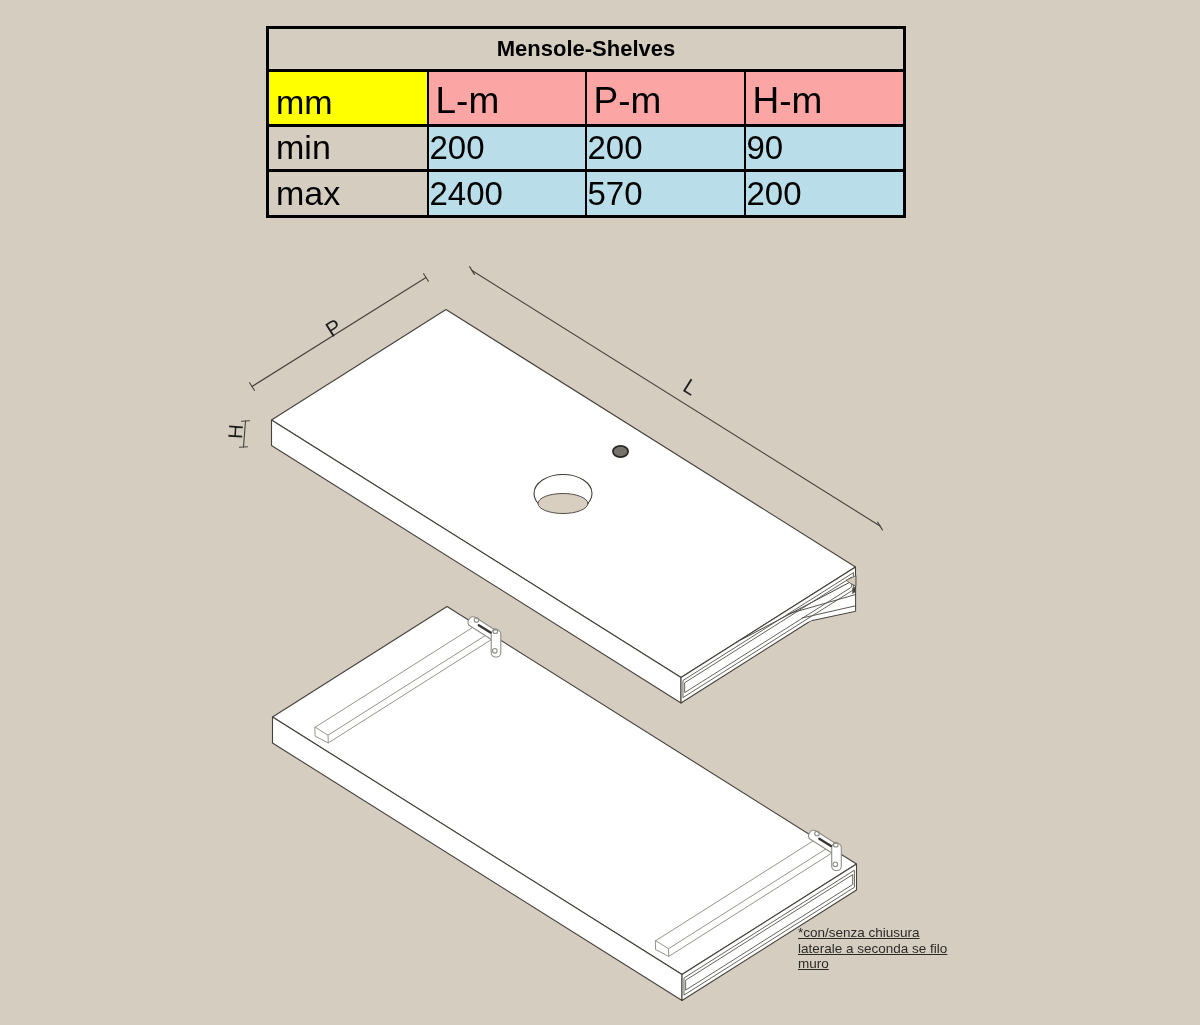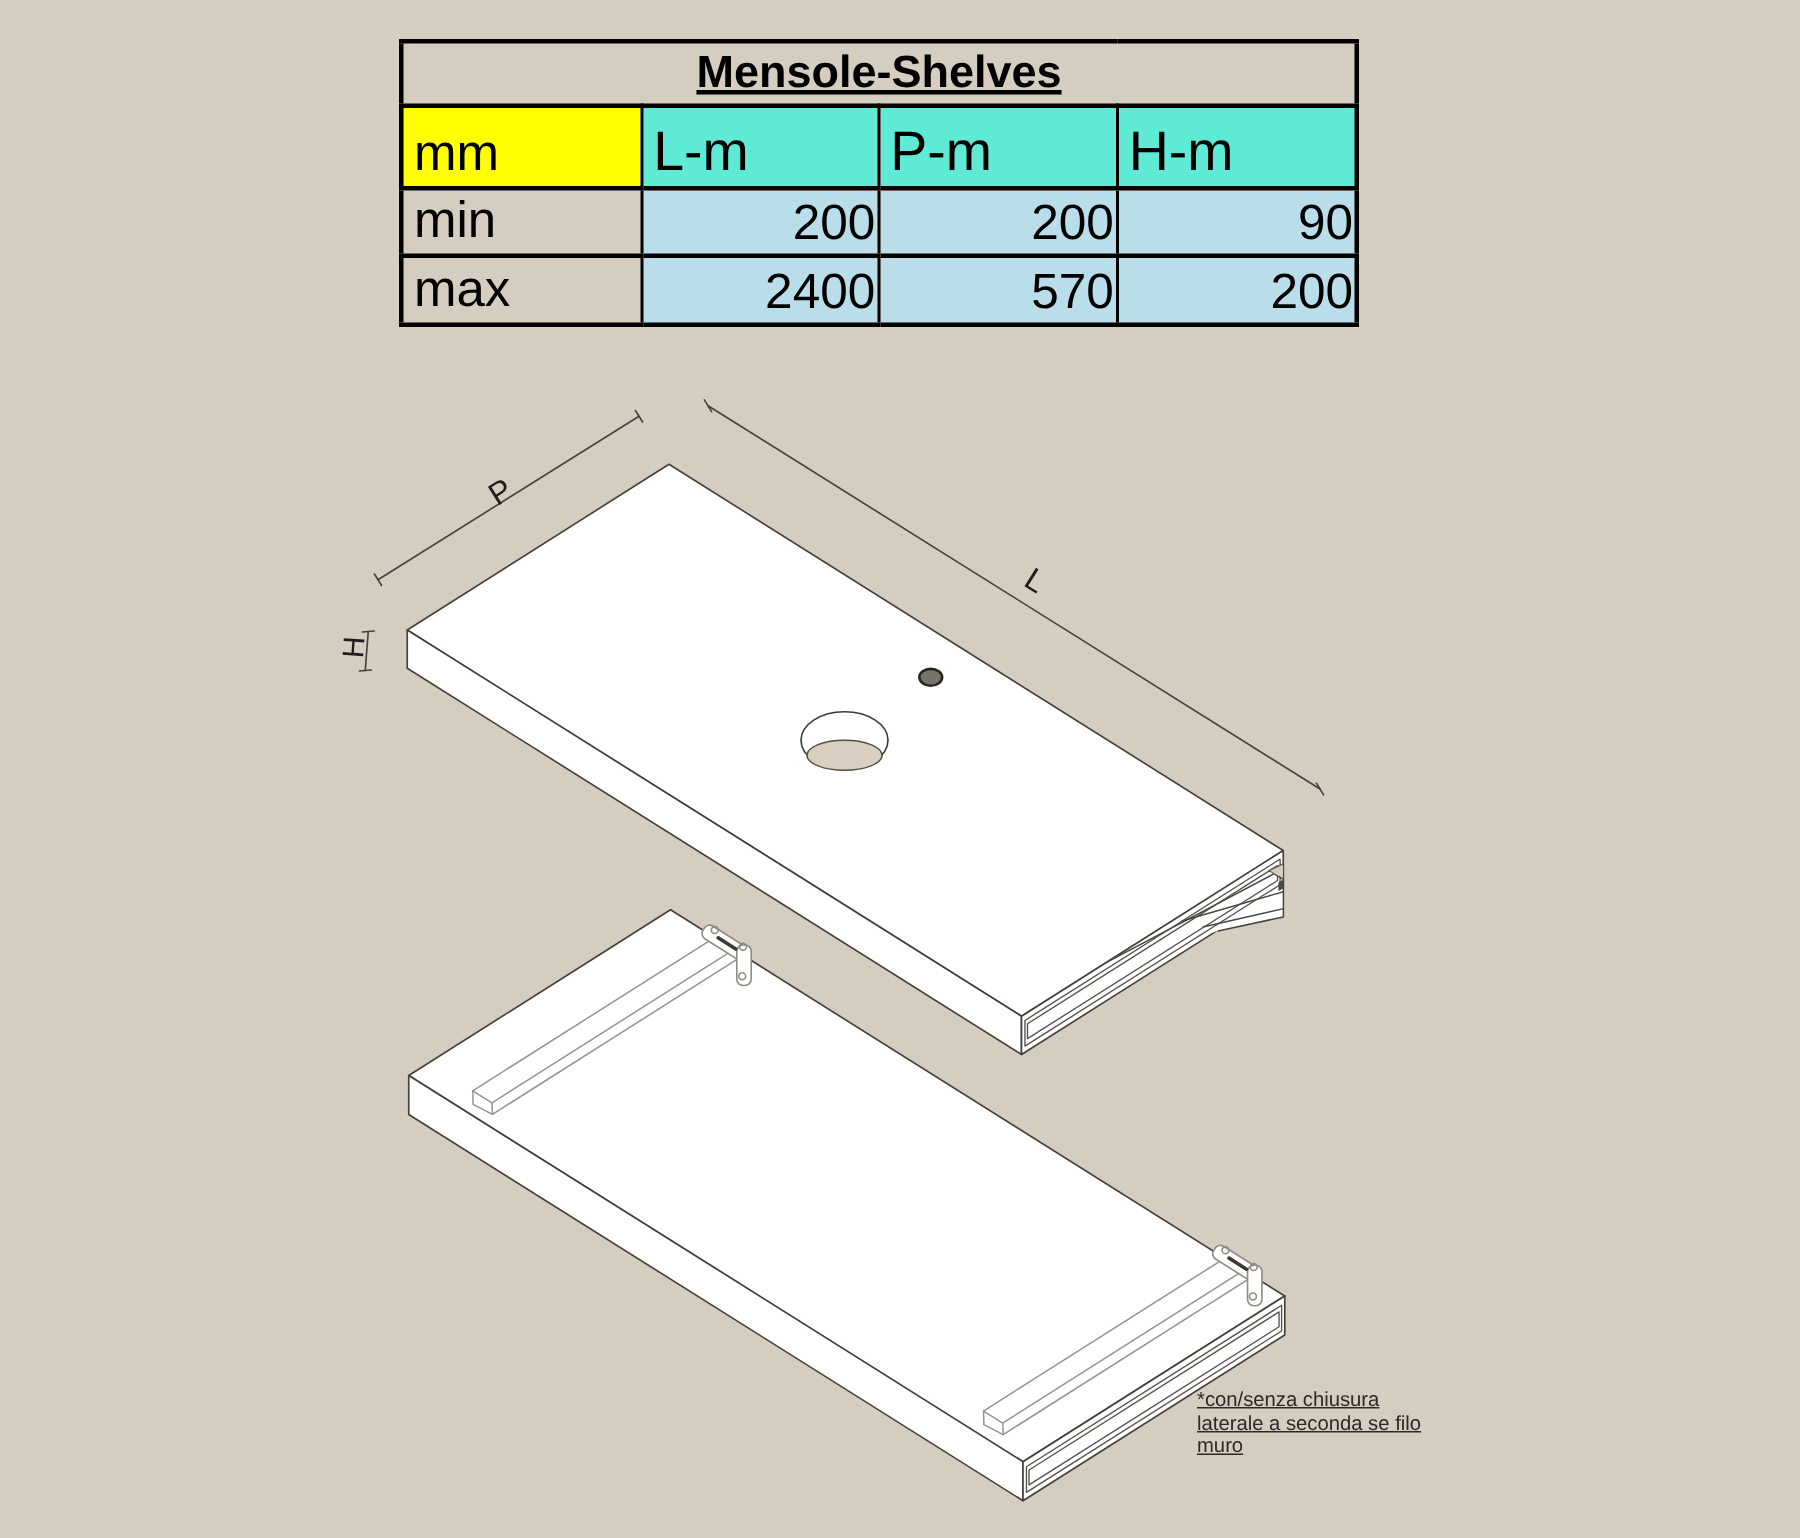--- a/index.html
+++ b/index.html
@@ -1,23 +1,23 @@
 <!DOCTYPE html>
 <html><head>
 <meta charset="utf-8">
 <style>
   html,body{margin:0;padding:0;}
   body{width:1200px;height:1025px;background:#d6cdc1;position:relative;overflow:hidden;
        font-family:"Liberation Sans", sans-serif;}
   table{border-collapse:collapse;position:absolute;left:266px;top:26px;table-layout:fixed;}
   td{border-left:2px solid #000;border-right:2px solid #000;border-top:3px solid #000;border-bottom:3px solid #000;overflow:hidden;white-space:nowrap;}
-  .ttl{font-size:30px;font-weight:bold;text-align:center;color:#000;text-decoration:underline;}
+  .ttl{font-size:22px;font-weight:bold;text-align:center;color:#000;}
   .lab{font-size:34px;padding-left:7px;color:#000;vertical-align:bottom;padding-bottom:2px;}
-  .hdr{font-size:37px;padding-left:7px;color:#000;background:#5eead4;vertical-align:bottom;padding-bottom:2px;}
-  .num{font-size:33px;text-align:right;color:#000;background:#badee9;vertical-align:bottom;padding-bottom:2px;}
+  .hdr{font-size:37px;padding-left:7px;color:#000;background:#fca5a5;vertical-align:bottom;padding-bottom:2px;}
+  .num{font-size:33px;text-align:left;color:#000;background:#badee9;vertical-align:bottom;padding-bottom:2px;}
   svg{position:absolute;left:0;top:0;}
 </style>
 </head>
 <body>
 
 <table border="0" style="border:3px solid #000;">
   <colgroup>
       <col style="width:160px">
       <col style="width:158px">
       <col style="width:159px">

